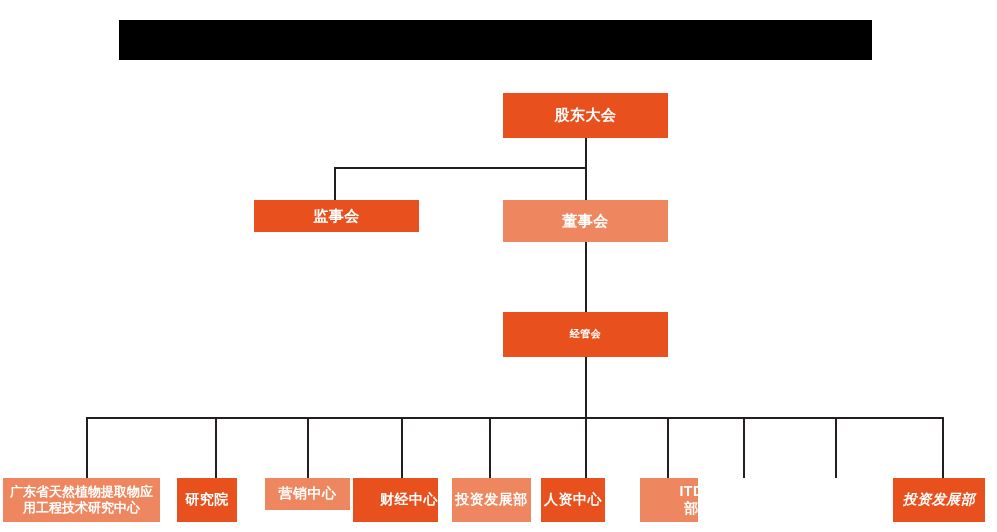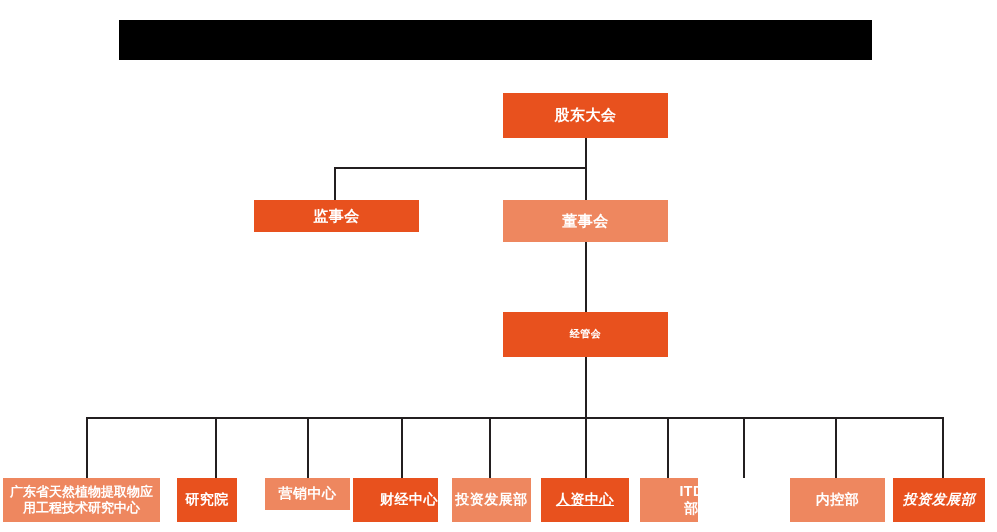--- a/index.html
+++ b/index.html
@@ -133,30 +133,27 @@
   </div>
 
   <div class="node leaf dark" style="left:353px; top:478px; width:85px; height:44px;justify-content:flex-end;">
     <span>财经中心</span>
   </div>
 
   <div class="node leaf light" style="left:452px; top:478px; width:79px; height:44px;">
     <span>投资发展部</span>
   </div>
 
-  <div class="node leaf dark" style="left:541px; top:478px; width:88px; height:44px;text-decoration:underline;">
+  <div class="node leaf dark" style="left:541px; top:478px; width:64px; height:44px;">
     <span>人资中心</span>
   </div>
 
   <div class="node leaf light" style="left:640px; top:478px; width:58px; height:44px;padding-left:45px;">
     <span>ITD部</span>
   </div>
 
 
-  <div class="node leaf light" style="left:790px; top:478px; width:95px; height:44px;">
-    <span>内控部</span>
-  </div>
 
   <div class="node leaf dark" style="left:893px; top:478px; width:92px; height:44px;font-style:italic;">
     <span>投资发展部</span>
   </div>
 
 </div>
 
 </body></html>

